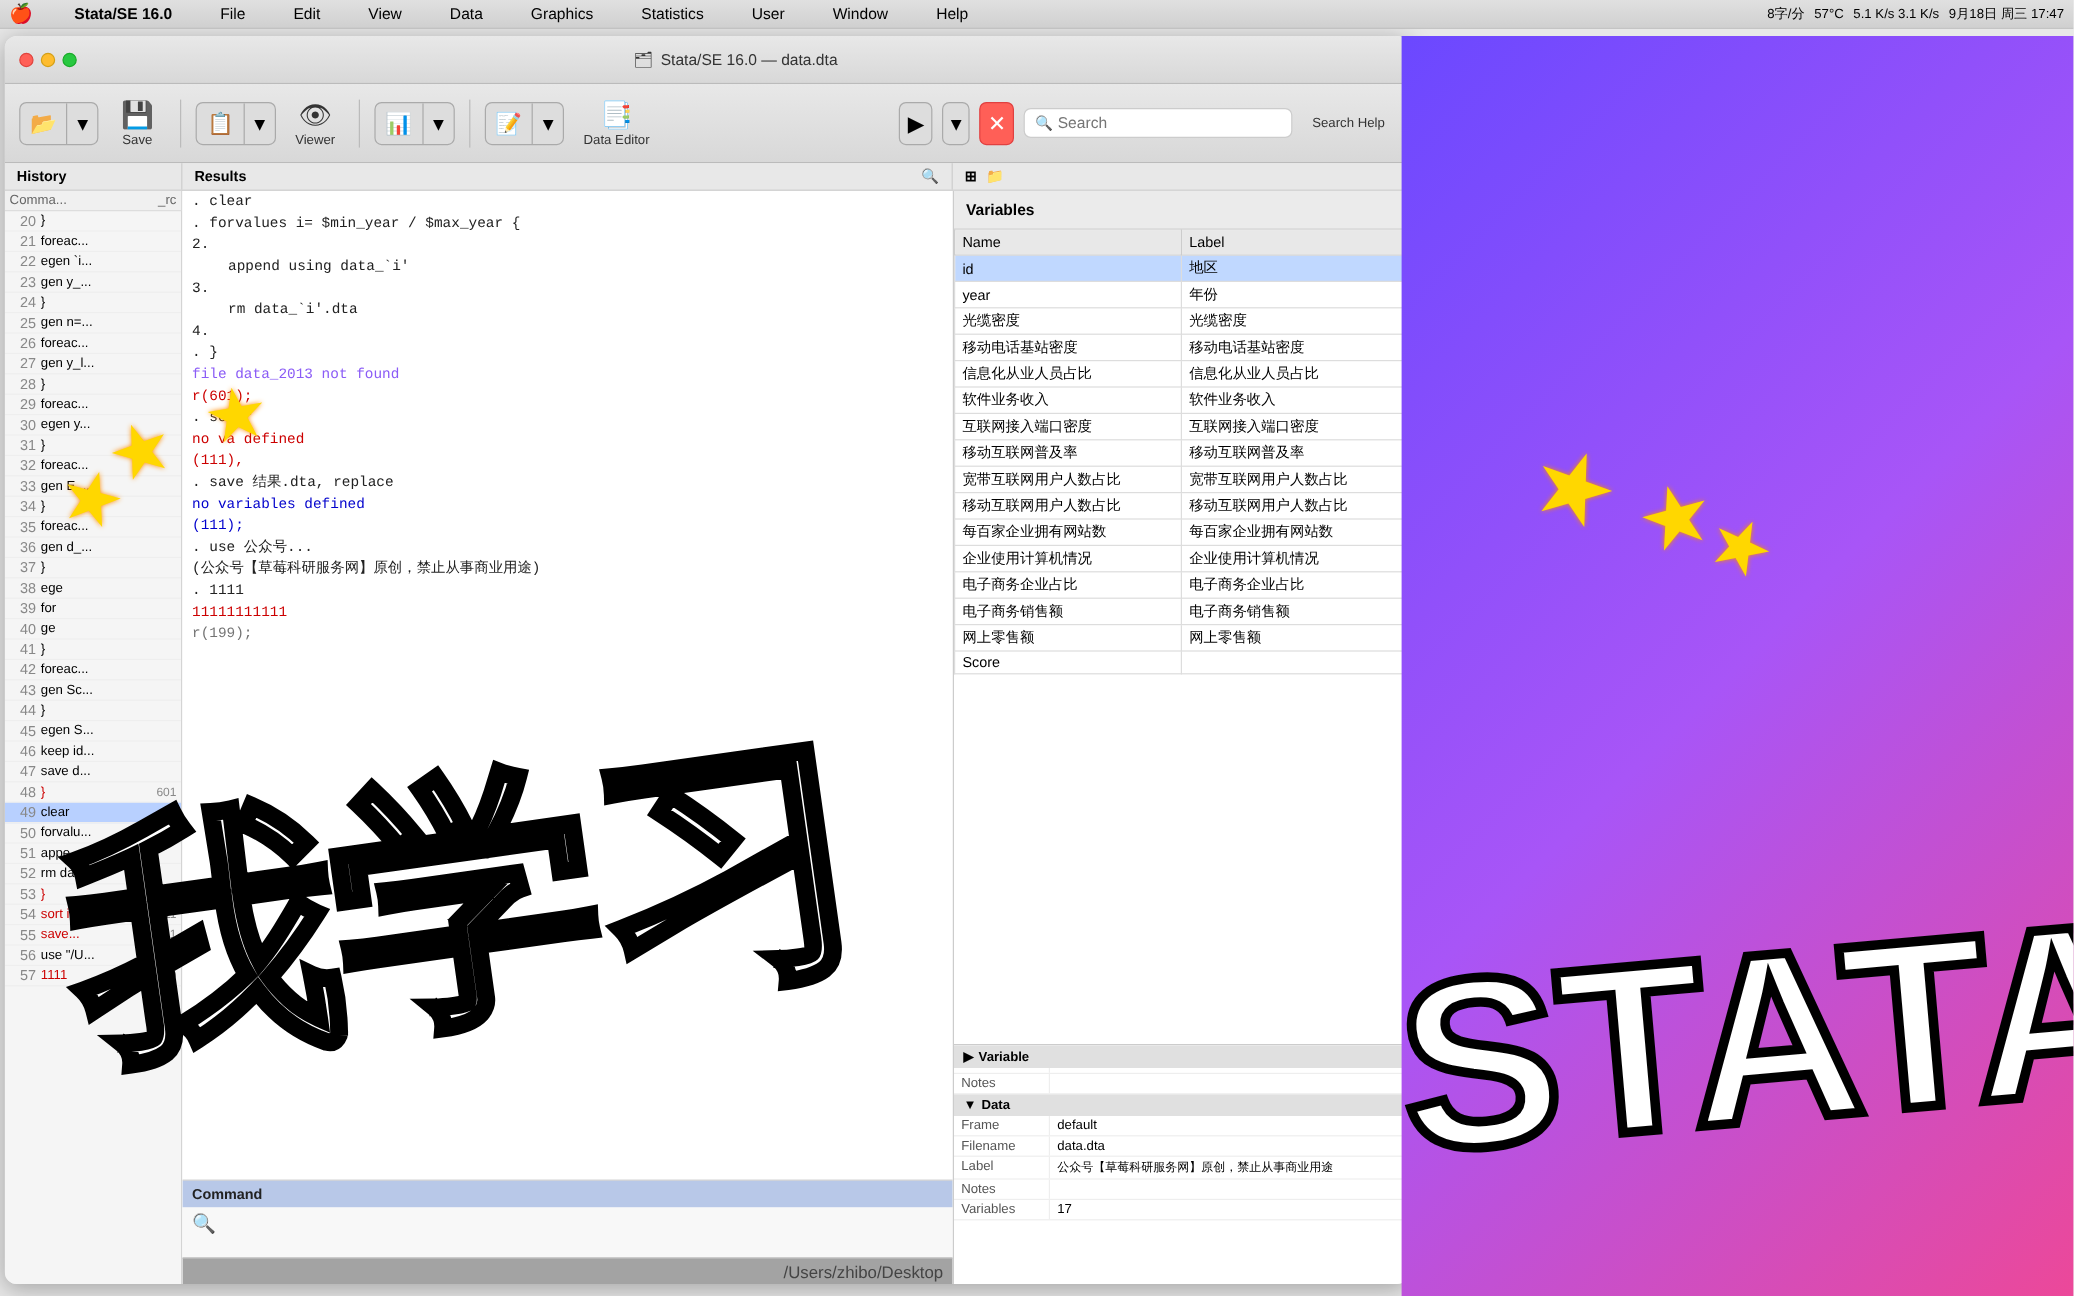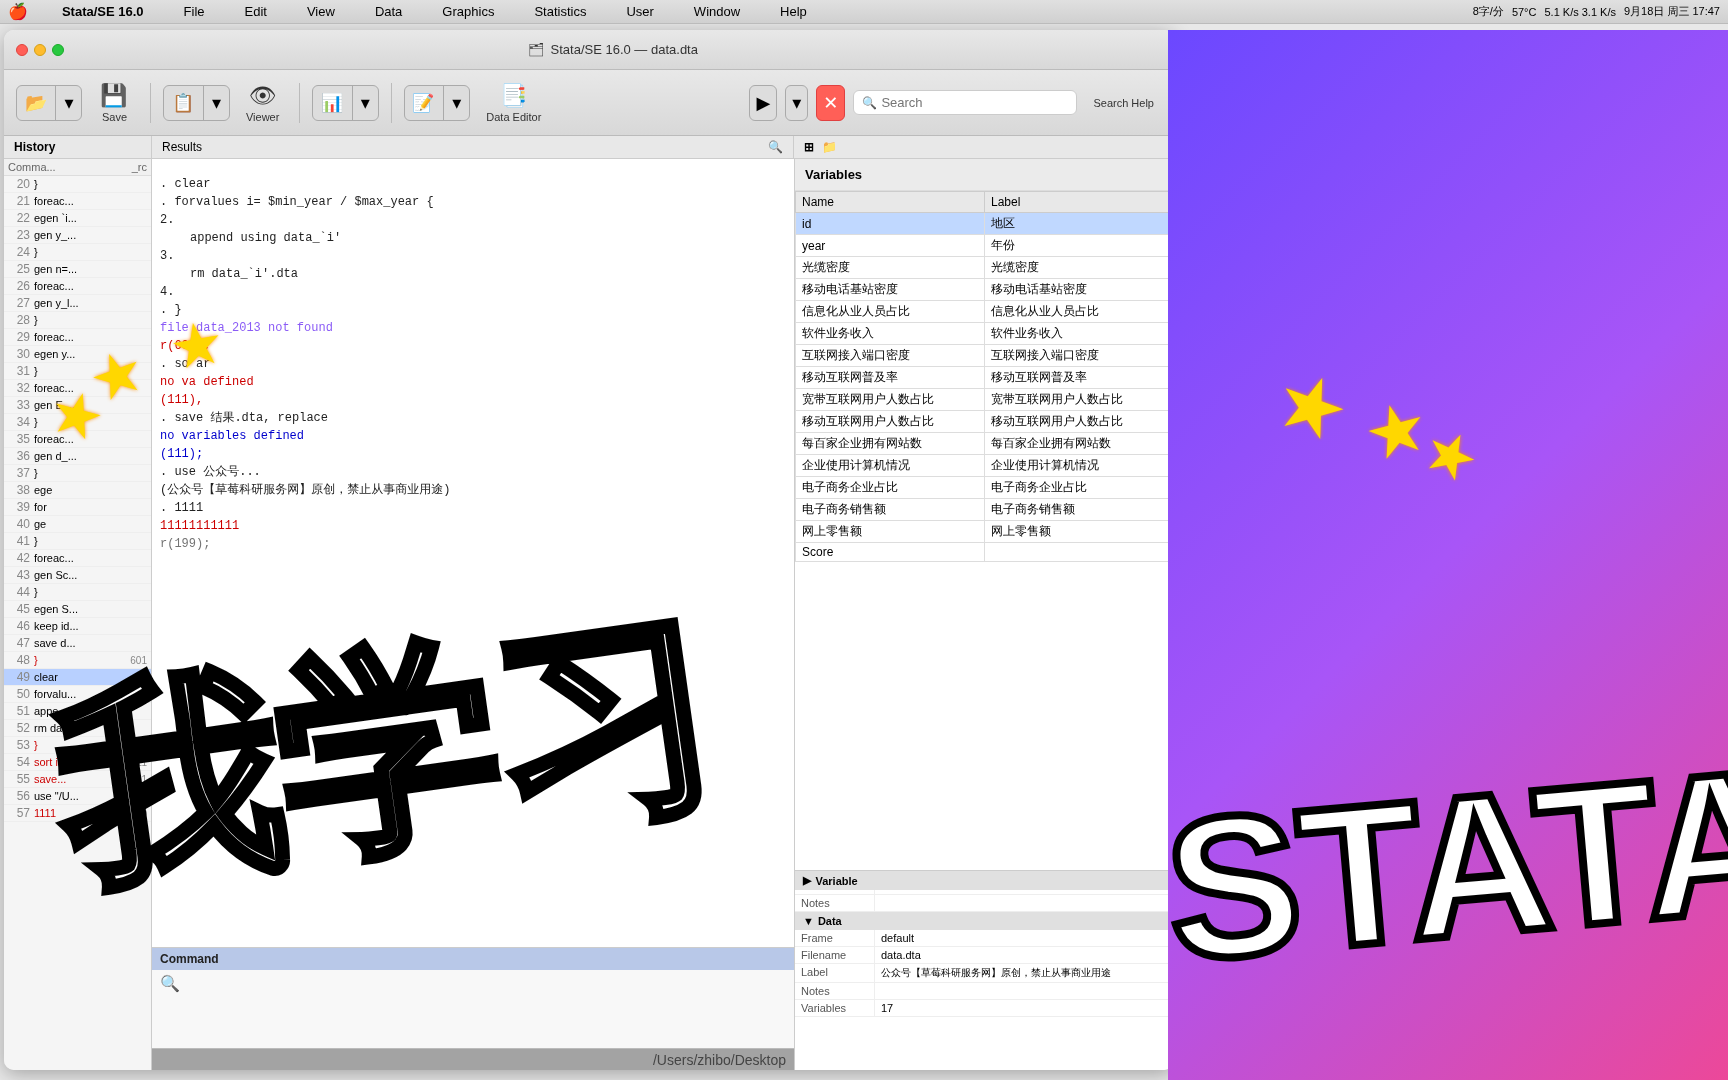--- a/index.html
+++ b/index.html
@@ -168,31 +168,31 @@
     .results-panel {
       flex: 1;
       display: flex;
       flex-direction: column;
       background: #fff;
       overflow: hidden;
     }
     .results-content {
       flex: 1;
       overflow-y: auto;
-      padding: 16px 8px;
+      padding: 0 8px;
       font-family: 'Courier New', monospace;
       font-size: 12px;
       line-height: 1.5;
       color: #222;
       background: #fff;
     }
 
     
     .command-area {
-      height: 101px;
+      height: 65px;
       border-top: 1px solid #ccc;
       background: #f8f8f8;
       display: flex;
       flex-direction: column;
     }
     .command-header {
       padding: 4px 8px;
       font-weight: bold;
       font-size: 12px;
       background: #b8c8e8;
@@ -441,21 +441,21 @@
         <input type="text" placeholder="Search" style="">
       </div>
       <button class="toolbar-btn">
         <span>Search Help</span>
       </button>
     </div>
   </div>
 
   <div style="display:flex; background:#e8e8e8; border-bottom:1px solid #ccc; flex-shrink:0;">
     <div style="width:148px; padding:4px 10px; font-size:12px; font-weight:bold; border-right:1px solid #ccc;">History</div>
-    <div style="flex:1; padding:4px 10px; font-size:12px; font-weight:normal; border-right:1px solid #ccc; display:flex; align-items:center; justify-content:space-between;">
+    <div style="flex:1; padding:4px 10px; font-size:12px; font-weight:bold; border-right:1px solid #ccc; display:flex; align-items:center; justify-content:space-between;">
       <span>Results</span>
       <span style="cursor:pointer;">🔍</span>
     </div>
     <div style="width:380px; padding:4px 10px; font-size:12px; font-weight:bold; display:flex; gap:8px;">
       <span>⊞</span>
       <span>📁</span>
     </div>
   </div>
 
   <div class="main-area">

